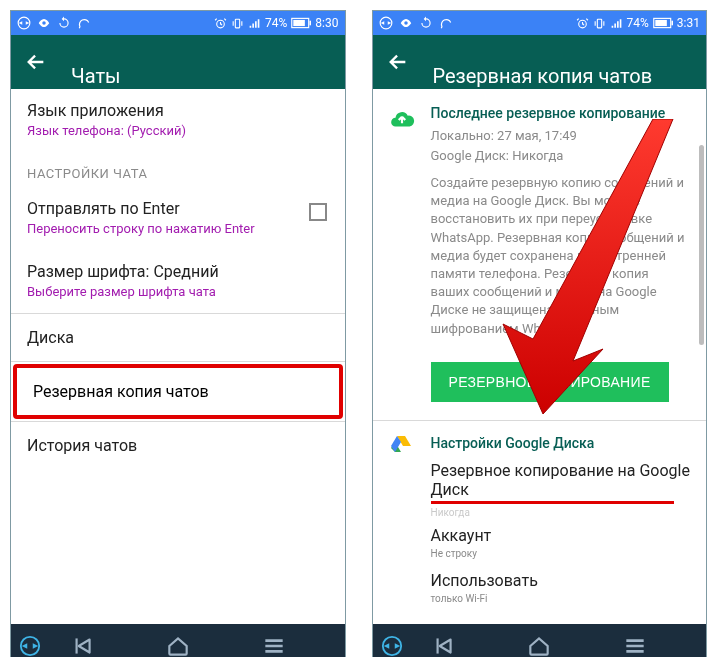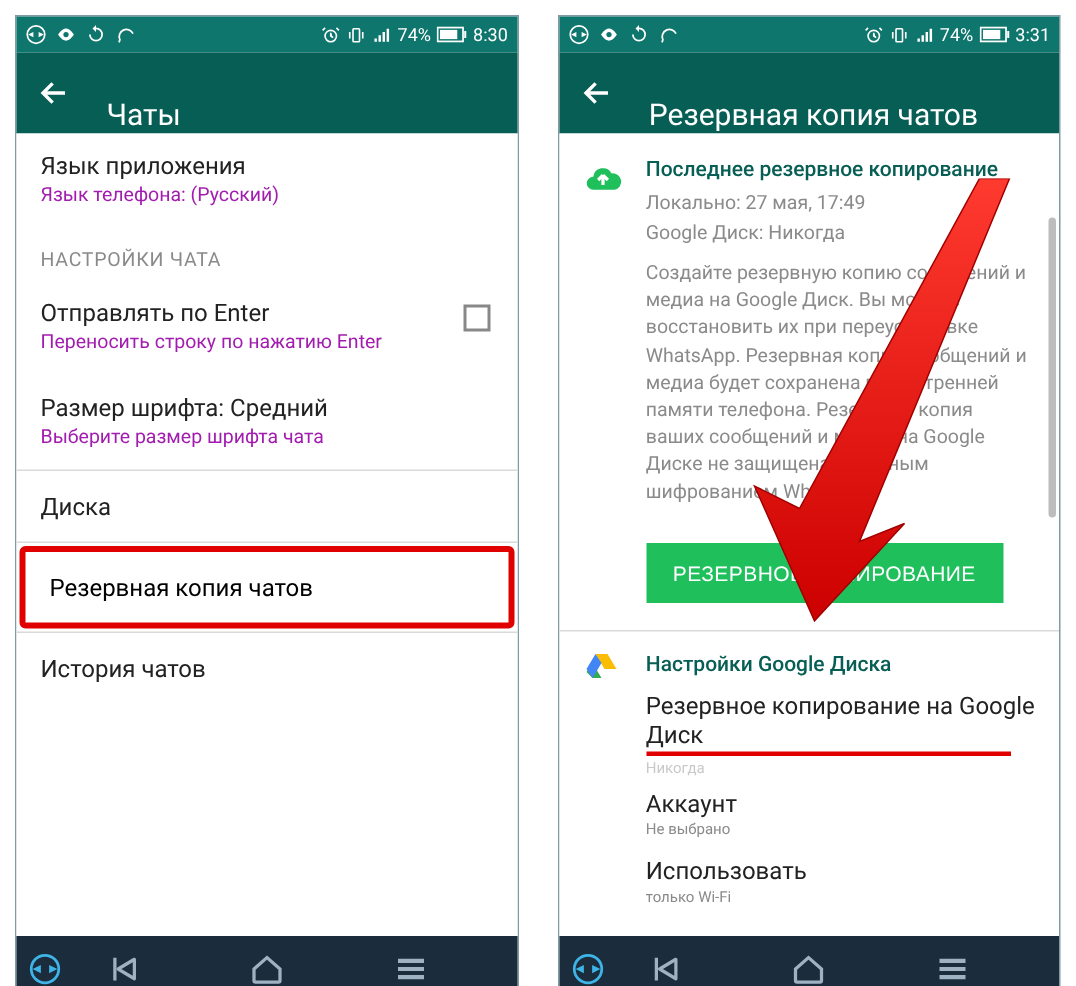--- a/index.html
+++ b/index.html
@@ -1,18 +1,18 @@
 <!DOCTYPE html>
 <html><head>
 <meta charset="utf-8">
 <style>
   * { box-sizing: border-box; margin: 0; padding: 0; }
   body { background:#fff; font-family: Roboto, Arial, sans-serif; display:flex; gap:26px; padding:10px; }
   .phone { width:336px; border:1px solid #7f9aa3; background:#fff; display:flex; flex-direction:column;}
-  .statusbar { height:24px; background:#0f766e; color:#fff; display:flex; align-items:center; padding:0 6px; font-size:12px; justify-content:space-between;}
+  .statusbar { height:24px; background:#3b82f6; color:#fff; display:flex; align-items:center; padding:0 6px; font-size:12px; justify-content:space-between;}
   .statusbar .left {display:flex; gap:6px; align-items:center;}
   .statusbar .right {display:flex; gap:4px; align-items:center;}
   .ic {display:inline-flex; align-items:center; justify-content:center;}
   .appbar { height:54px; background:#075e54; color:#fff; display:flex; align-items:center; padding:0 14px; gap:24px;}
   .appbar .title { font-size:20px; font-weight:400;margin-top:28px;}
   .content { flex:1; background:#fff; overflow:hidden;}
   .navbar { height:44px; background:#1b2d3d; display:flex; align-items:center; justify-content:center; position:relative; gap:70px;}
   .navbar .left {position:absolute; left:8px; display:flex; align-items:center;}
   .section-header { color:#075e54; font-size:14px; font-weight:500; padding:16px 16px 6px 58px;}
   .section-sub { color:#8a8a8a; font-size:13px; padding:0 16px 2px 58px; line-height:1.35;}
@@ -252,21 +252,21 @@
         </span>
       <div class="section-header" style="padding-top:0;">Настройки Google Диска</div>
     </div>
     <div class="item withicon" style="padding-top:4px; padding-bottom:2px;">
       <div class="t">Резервное копирование на Google Диск</div>
       <div class="red-underline" style="margin-left:0;"></div>
       <div class="s" style="color:#c9c9c9;">Никогда</div>
     </div>
     <div class="item withicon" style="padding-top:6px;padding-bottom:6px;">
       <div class="t">Аккаунт</div>
-      <div class="s">Не выбрано</div>
+      <div class="s">Не строку</div>
     </div>
     <div class="item withicon" style="padding-top:6px;padding-bottom:20px;">
       <div class="t">Использовать</div>
       <div class="s">только Wi-Fi</div>
     </div>
 
     <svg class="arrow-wrap" style="left:100px; top:30px;" width="220" height="310" viewBox="0 0 220 310">
       <defs>
         <linearGradient id="rg" x1="0" y1="0" x2="0" y2="1">
           <stop offset="0" stop-color="#ff3a2f"></stop>

